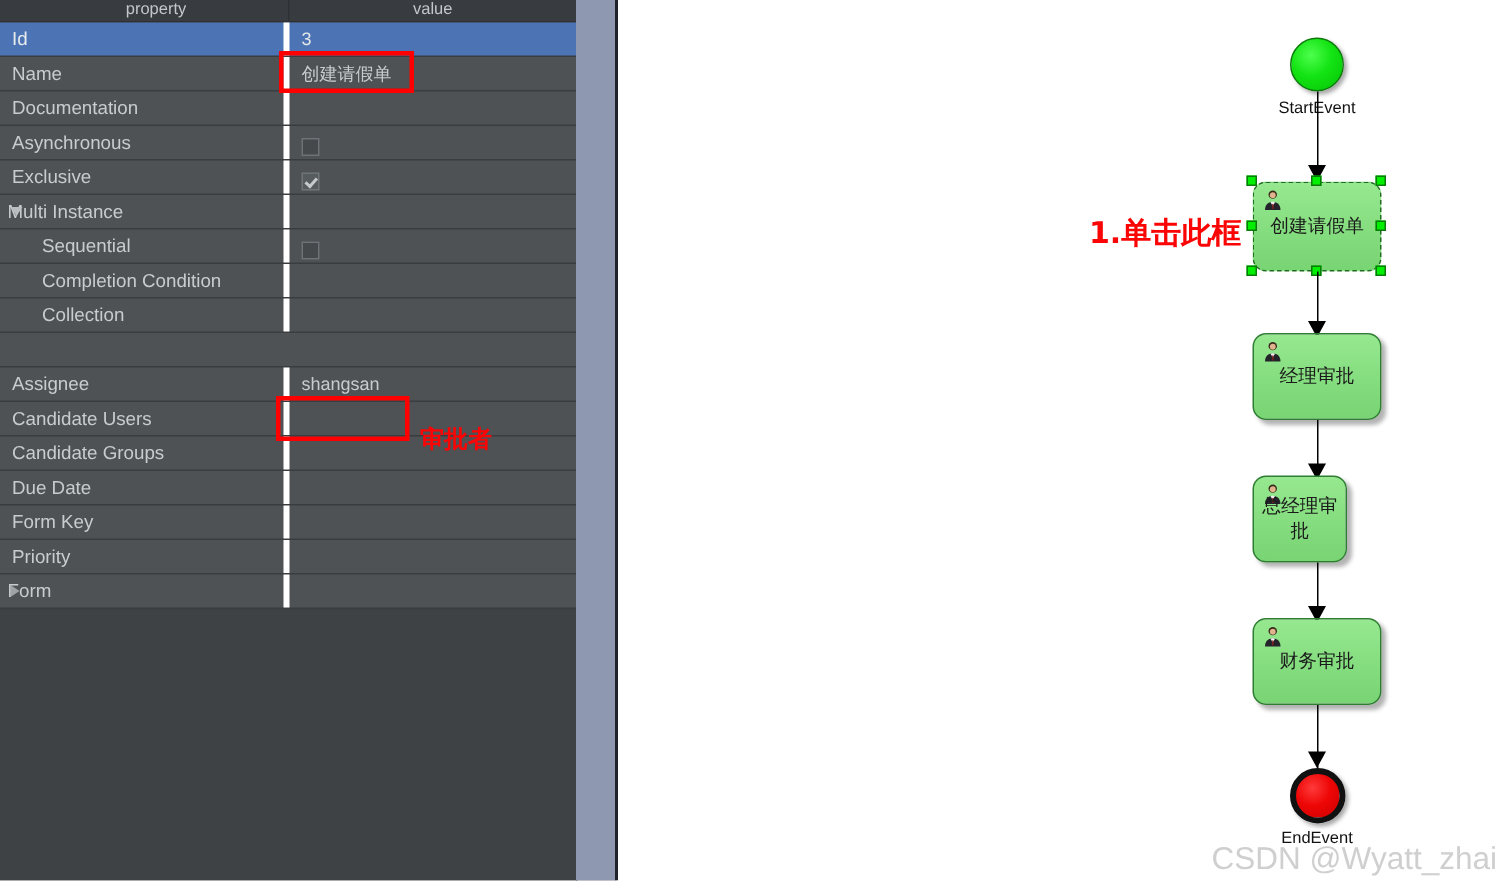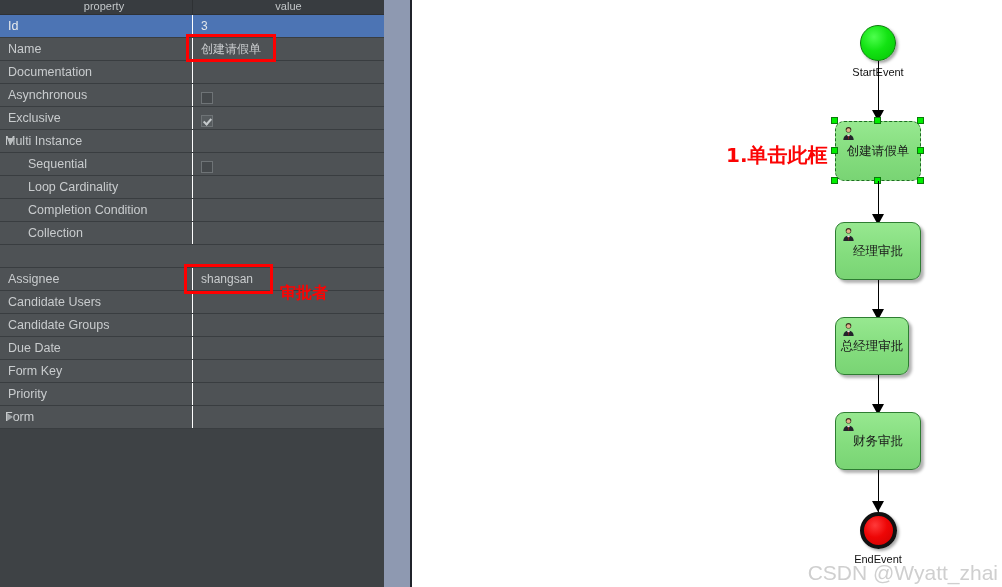--- a/index.html
+++ b/index.html
@@ -50,21 +50,21 @@
   .row {
     display: flex;
     height: 23px;
     box-sizing: border-box;
     border-bottom: 1px solid #393d40;
   }
   .row.selected { background: #4c74b4; }
   .cell-prop {
     width: 193px;
     box-sizing: border-box;
-    border-right: 1px solid #ffffff;
+    border-right: 4px solid #ffffff;
     font-size: 12.5px;
     color: #c9ccce;
     line-height: 22px;
     padding-left: 8px;
     white-space: nowrap;
     overflow: hidden;
     position: relative;
   }
   .row.selected .cell-prop { color: #e8ebed; }
   .cell-prop.indent1 { padding-left: 28px; }
@@ -276,24 +276,20 @@
             <div class="cell-prop"><span>Exclusive</span></div>
             <div class="cell-val"><span class="chk on"></span></div>
           </div>
           <div class="row">
             <div class="cell-prop group"><span class="tri down"></span><span>Multi Instance</span></div>
             <div class="cell-val"><span></span></div>
           </div>
           <div class="row">
             <div class="cell-prop indent1"><span>Sequential</span></div>
             <div class="cell-val"><span class="chk off"></span></div>
-          </div>
-          <div class="row">
-            <div class="cell-prop indent1"><span>Loop Cardinality</span></div>
-            <div class="cell-val"><span></span></div>
           </div>
           <div class="row">
             <div class="cell-prop indent1"><span>Completion Condition</span></div>
             <div class="cell-val"><span></span></div>
           </div>
           <div class="row">
             <div class="cell-prop indent1"><span>Collection</span></div>
             <div class="cell-val"><span></span></div>
           </div>
           <div class="row">
@@ -378,21 +374,21 @@
         <path d="M2.5 15 C2.5 10.8 5 9.2 8 9.2 C11 9.2 13.5 10.8 13.5 15 Z" fill="#23242b"></path>
         <path d="M6.4 9.5 L8 12 L9.6 9.5 L8.6 9.1 L7.4 9.1 Z" fill="#f2f2f2"></path>
         <rect x="7.6" y="10.6" width="0.9" height="3.6" fill="#8e1c1c"></rect>
       </svg>
       <div class="task-label">经理审批</div>
     </div>
 
     <div class="conn" style="left:466px; top:280px; height:40px;"></div>
     <div class="arrow-head" style="left:460px; top:309px;"></div>
 
-    <div class="node-task" style="left:423px; top:317px; width:74px; height:58px;">
+    <div class="node-task" style="left:423px; top:317px; width:63px; height:58px;">
       <svg class="user-icon" viewBox="0 0 16 16">
         <circle cx="8" cy="4" r="3" fill="#3b2a1c"></circle>
         <circle cx="8" cy="4.4" r="2.1" fill="#e0b48c"></circle>
         <path d="M2.5 15 C2.5 10.8 5 9.2 8 9.2 C11 9.2 13.5 10.8 13.5 15 Z" fill="#23242b"></path>
         <path d="M6.4 9.5 L8 12 L9.6 9.5 L8.6 9.1 L7.4 9.1 Z" fill="#f2f2f2"></path>
         <rect x="7.6" y="10.6" width="0.9" height="3.6" fill="#8e1c1c"></rect>
       </svg>
       <div class="task-label">总经理审批</div>
     </div>
 

